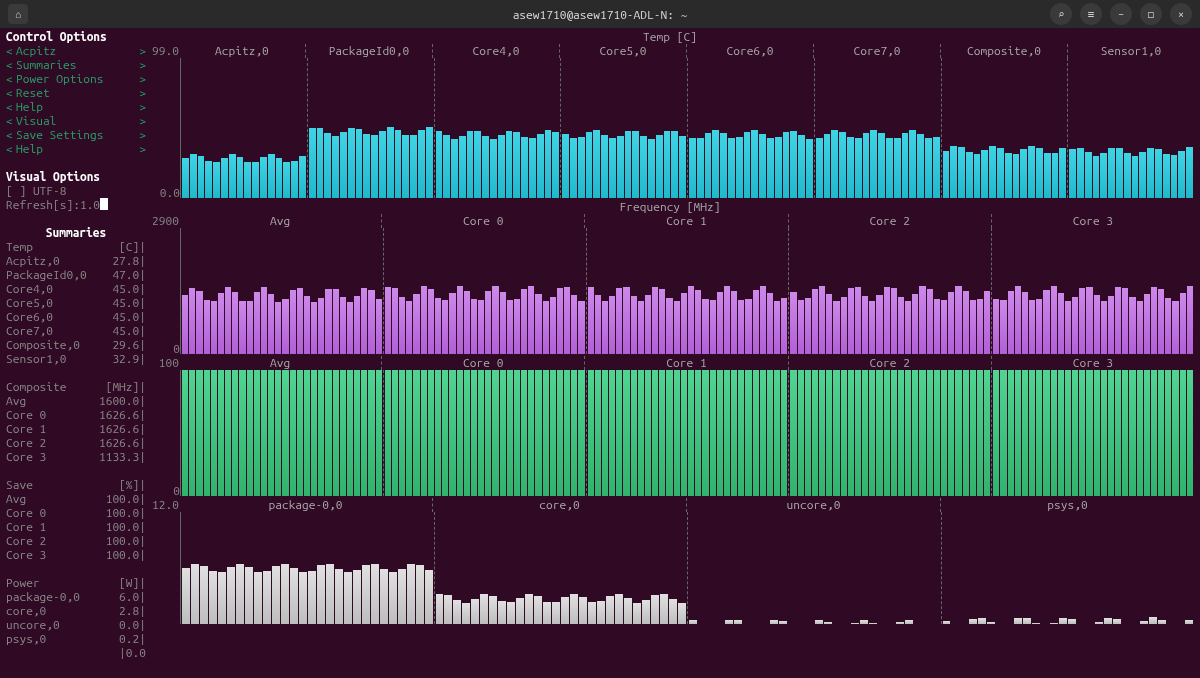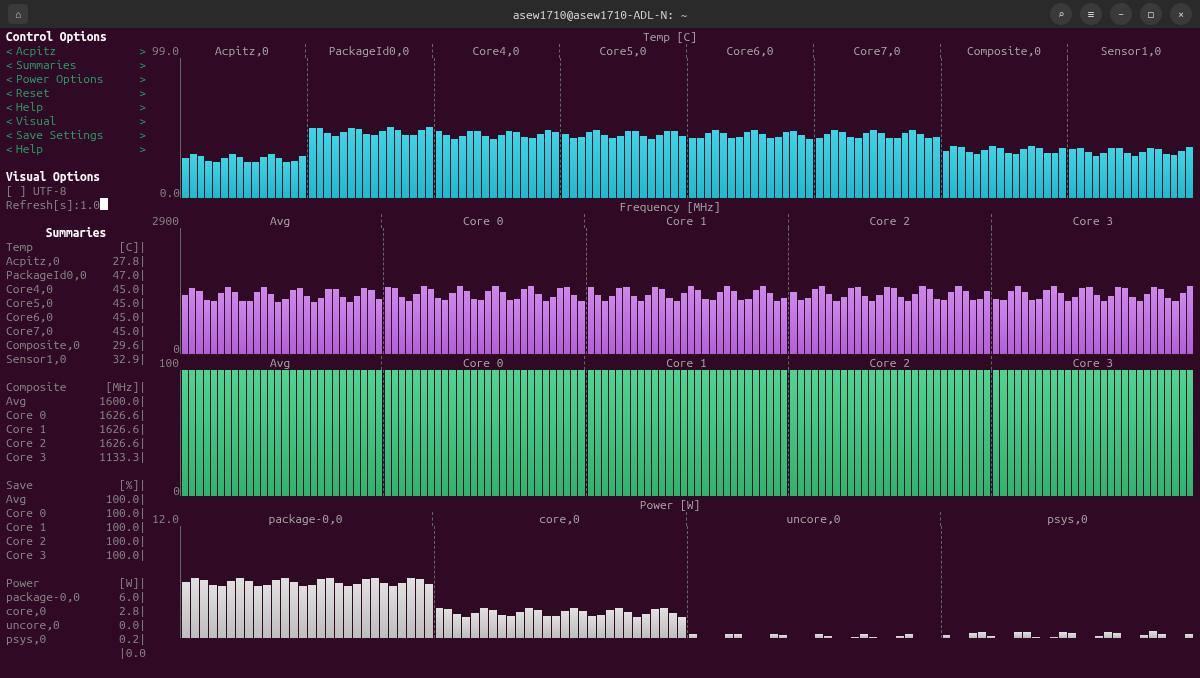--- a/index.html
+++ b/index.html
@@ -859,21 +859,20 @@
               <div class="bar stripes util-fill" style="height: 100%;"></div>
               <div class="bar stripes util-fill" style="height: 100%;"></div>
               <div class="bar stripes util-fill" style="height: 100%;"></div>
             </div>
           </div>
       </div>
       <div style="margin-left:0;color:#888;width:34px;text-align:right;margin-top:-12px">0</div>
     </div>
 
     <div class="chart-block">
-      <div class="chart-title">Power [W]</div>
       <div style="display:flex">
         <div style="width:34px;text-align:right;color:#888">12.0</div>
         <div class="chart-columns" id="power-cols">
             <div class="chart-col">package-0,0</div>
             <div class="chart-col">core,0</div>
             <div class="chart-col">uncore,0</div>
             <div class="chart-col">psys,0</div>
           </div>
       </div>
       <div class="chart-area" style="height:112px;margin-left:34px">

